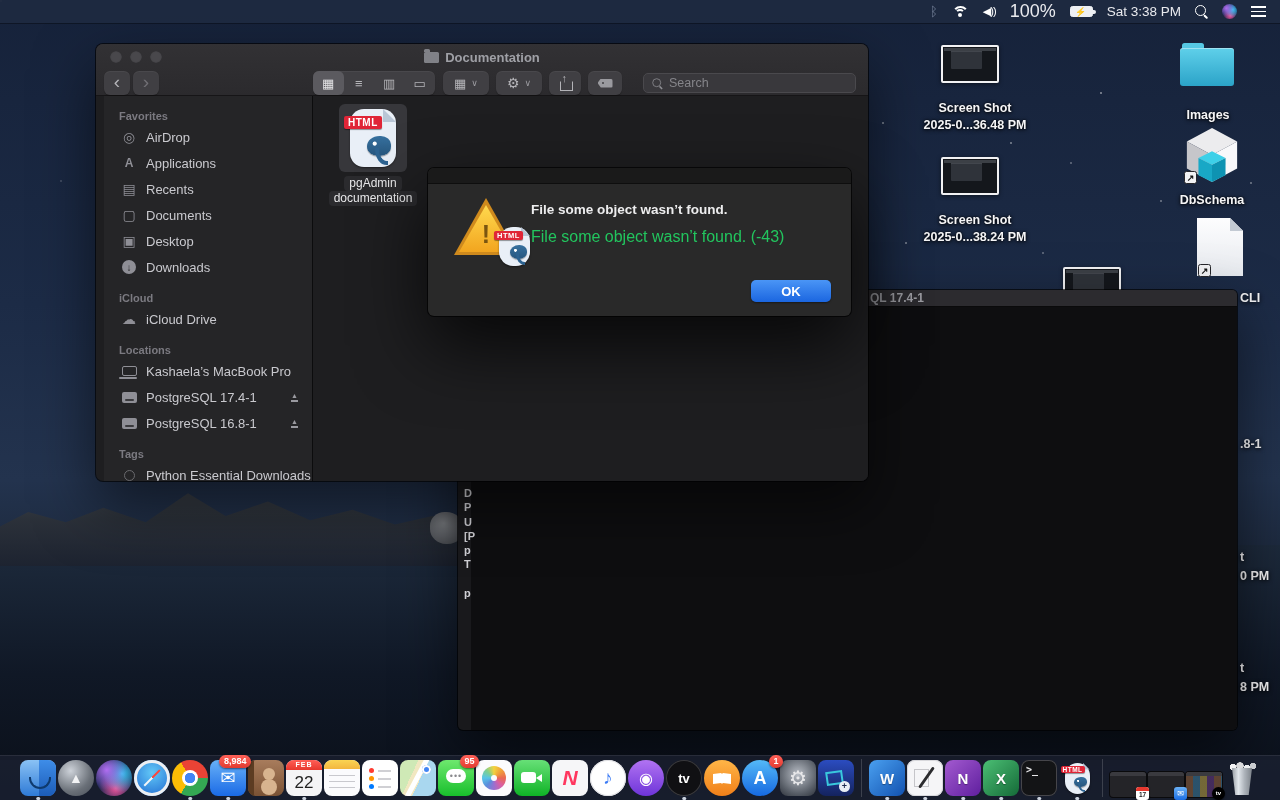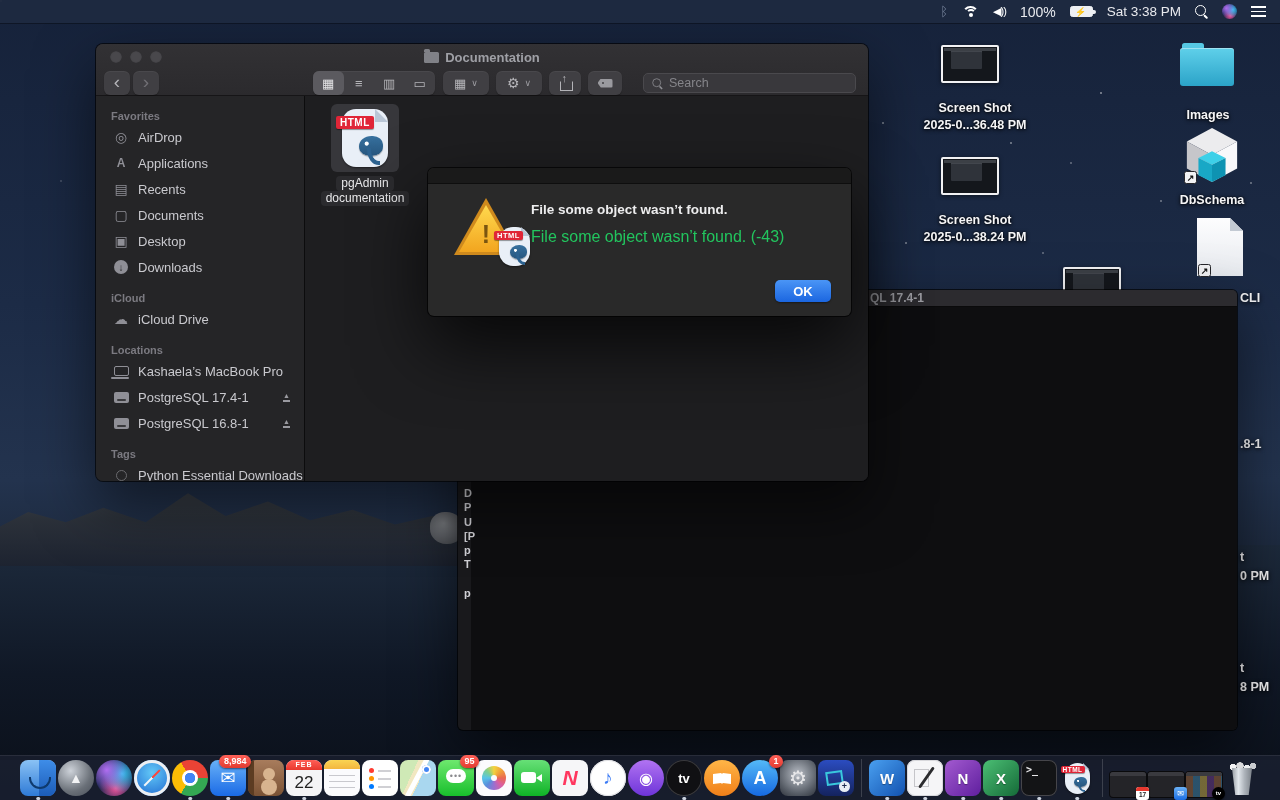--- a/index.html
+++ b/index.html
@@ -35,21 +35,21 @@
   .mb-title{font-weight:bold;}
   .mb-item{font-weight:normal;}
   .mb-right{margin-left:auto;display:flex;align-items:center;gap:14px;padding-right:14px;}
   .bt-ic{color:#76839b;font-size:13px;line-height:1;}
   .wifi{position:relative;width:17px;height:12px;overflow:hidden;}
   .wifi i{position:absolute;border:2px solid transparent;border-top-color:#fff;border-radius:50%;}
   .wifi i:nth-child(1){left:0;top:0;width:17px;height:17px;}
   .wifi i:nth-child(2){left:3.5px;top:3.5px;width:10px;height:10px;}
   .wifi i:nth-child(3){left:6.5px;top:7px;width:4px;height:4px;background:#fff;border:none;border-radius:50%;}
   .vol{color:#fff;font-size:11px;letter-spacing:-1px;}
-  .batt-pct{font-size:14px;text-align:right;}
+  .batt-pct{font-size:18px;text-align:right;}
   .battery{position:relative;width:23px;height:11px;border:1px solid #eef0f4;border-radius:2.5px;background:#eef0f4;}
   .battery::after{content:"";position:absolute;right:-4px;top:2.5px;width:2.5px;height:4px;background:#eef0f4;border-radius:0 2px 2px 0;}
   .battery i{position:absolute;inset:0;display:flex;align-items:center;justify-content:center;font-size:9px;color:#1e2940;font-style:normal;}
   .clock{font-size:13.5px;}
   .loupe{position:relative;width:13px;height:13px;}
   .loupe::before{content:"";position:absolute;left:0;top:0;width:9px;height:9px;border:1.7px solid #fff;border-radius:50%;}
   .loupe::after{content:"";position:absolute;left:8.5px;top:8.5px;width:5px;height:1.8px;background:#fff;border-radius:1px;transform:rotate(45deg);transform-origin:0 50%;}
   .siri-orb{width:15px;height:15px;border-radius:50%;
     background:radial-gradient(circle at 30% 28%,#b06df0,transparent 55%),radial-gradient(circle at 72% 38%,#39c5f2,transparent 55%),
     radial-gradient(circle at 55% 78%,#f2559a,transparent 50%),radial-gradient(circle at 50% 50%,#2b3f82,#131b3a);}
@@ -113,21 +113,21 @@
   .tag-btn{left:492px;width:34px;}
   .tag-ic{width:15px;height:9px;background:#9a9a9f;clip-path:polygon(0 50%,22% 0,100% 0,100% 100%,22% 100%);border-radius:2px;position:relative;}
   .tag-ic::after{content:"";position:absolute;left:4px;top:3.2px;width:2.6px;height:2.6px;border-radius:50%;background:#403f43;}
   .fsearch{position:absolute;left:547px;top:3px;width:213px;height:20px;background:#39383c;border:1px solid #4a494d;border-radius:5px;
     display:flex;align-items:center;gap:5px;padding:0 7px;}
   .fsearch .loupe{transform:scale(.8);}
   .fsearch .loupe::before{border-color:#8e8e93;}
   .fsearch .loupe::after{background:#8e8e93;}
   .fsearch input{background:none;border:none;outline:none;color:#86efac;font-size:12.5px;width:160px;font-family:Liberation Sans, sans-serif;}
   .fsearch input::placeholder{color:#85858a;}
-  .fbody{position:absolute;top:52px;bottom:0;left:0;right:0;display:flex;}
+  .fbody{position:absolute;top:52px;bottom:0;left:0;right:0;display:flex;padding-left:8px;}
   .fsidebar{width:209px;background:#252527;border-right:1px solid #0c0c0d;padding-top:12px;overflow:hidden;}
   .sb-header{padding-left:15px;font-size:11px;font-weight:bold;color:#7b7a81;height:16px;line-height:16px;margin-top:10px;}
   .sb-header:first-child{margin-top:0;}
   .sb-row{display:flex;align-items:center;height:26px;padding-left:16px;color:#c9c9ce;font-size:13px;}
   .sb-ic{width:18px;margin-right:8px;display:flex;align-items:center;justify-content:center;color:#8f8f96;font-size:14px;flex:none;}
   .sb-label{white-space:nowrap;overflow:hidden;}
   .dl-circ{width:14px;height:14px;border-radius:50%;background:#8f8f96;color:#252527;font-size:10px;font-weight:bold;
     display:flex;align-items:center;justify-content:center;}
   .disk-ic{width:15px;height:11px;background:#8f8f96;border-radius:2px;position:relative;}
   .disk-ic::after{content:"";position:absolute;left:3px;bottom:2px;width:9px;height:2px;background:#3a3a3d;border-radius:1px;}
@@ -172,21 +172,21 @@
     box-shadow:0 0 0 1px rgba(0,0,0,.7),0 30px 70px rgba(0,0,0,.75);}
   .dlg-strip{height:16px;background:#1a1a1a;border-bottom:1px solid #0e0e0e;}
   .warn-wrap{position:absolute;left:26px;top:30px;width:68px;height:62px;}
   .warn-tri{position:absolute;left:0;top:0;width:64px;height:57px;background:#cf8a1d;clip-path:polygon(50% 0,100% 100%,0 100%);}
   .warn-tri::after{content:"";position:absolute;left:5px;top:7px;width:54px;height:47px;background:linear-gradient(#ffd94e,#f2a51f);
     clip-path:polygon(50% 0,100% 100%,0 100%);}
   .warn-bang{position:absolute;left:0;top:22px;width:64px;text-align:center;font-size:25px;font-weight:bold;color:#7a5510;z-index:1;}
   .warn-badge{position:absolute;right:-8px;bottom:-6px;z-index:2;}
   .dlg-title{position:absolute;left:103px;top:34px;font-size:13.5px;font-weight:bold;color:#ededee;}
   .dlg-msg{position:absolute;left:103px;top:60px;font-size:16px;color:#22c55e;}
-  .dlg-ok{position:absolute;right:20px;bottom:14px;width:56px;height:22px;border:none;border-radius:5px;color:#fff;font-size:13px;font-weight:bold;
+  .dlg-ok{position:absolute;right:20px;bottom:14px;width:80px;height:22px;border:none;border-radius:5px;color:#fff;font-size:13px;font-weight:bold;
     background:linear-gradient(180deg,#4a95f6,#1b66e0);box-shadow:0 1px 2px rgba(0,0,0,.4);font-family:"Liberation Sans",sans-serif;}
 
   
   .dock{position:absolute;left:0;bottom:0;width:1280px;height:45px;background:rgba(27,32,48,.74);z-index:30;
     border-top:1px solid rgba(255,255,255,.08);display:flex;align-items:center;justify-content:center;}
   .dock-divider{width:1px;height:38px;background:rgba(255,255,255,.16);margin:0 6px;flex:none;}
   .dock-item{position:relative;width:38px;height:45px;display:flex;align-items:center;justify-content:center;flex:none;}
   .dock-item.thumb{align-items:flex-end;padding-bottom:4px;}
   .run-dot{position:absolute;bottom:.5px;left:50%;transform:translateX(-50%);width:3.5px;height:3.5px;border-radius:50%;background:#ccd3de;}
   .dock-badge{position:absolute;top:-1px;right:-4px;background:linear-gradient(#ff6158,#e23b30);color:#fff;font-size:9px;font-weight:bold;

